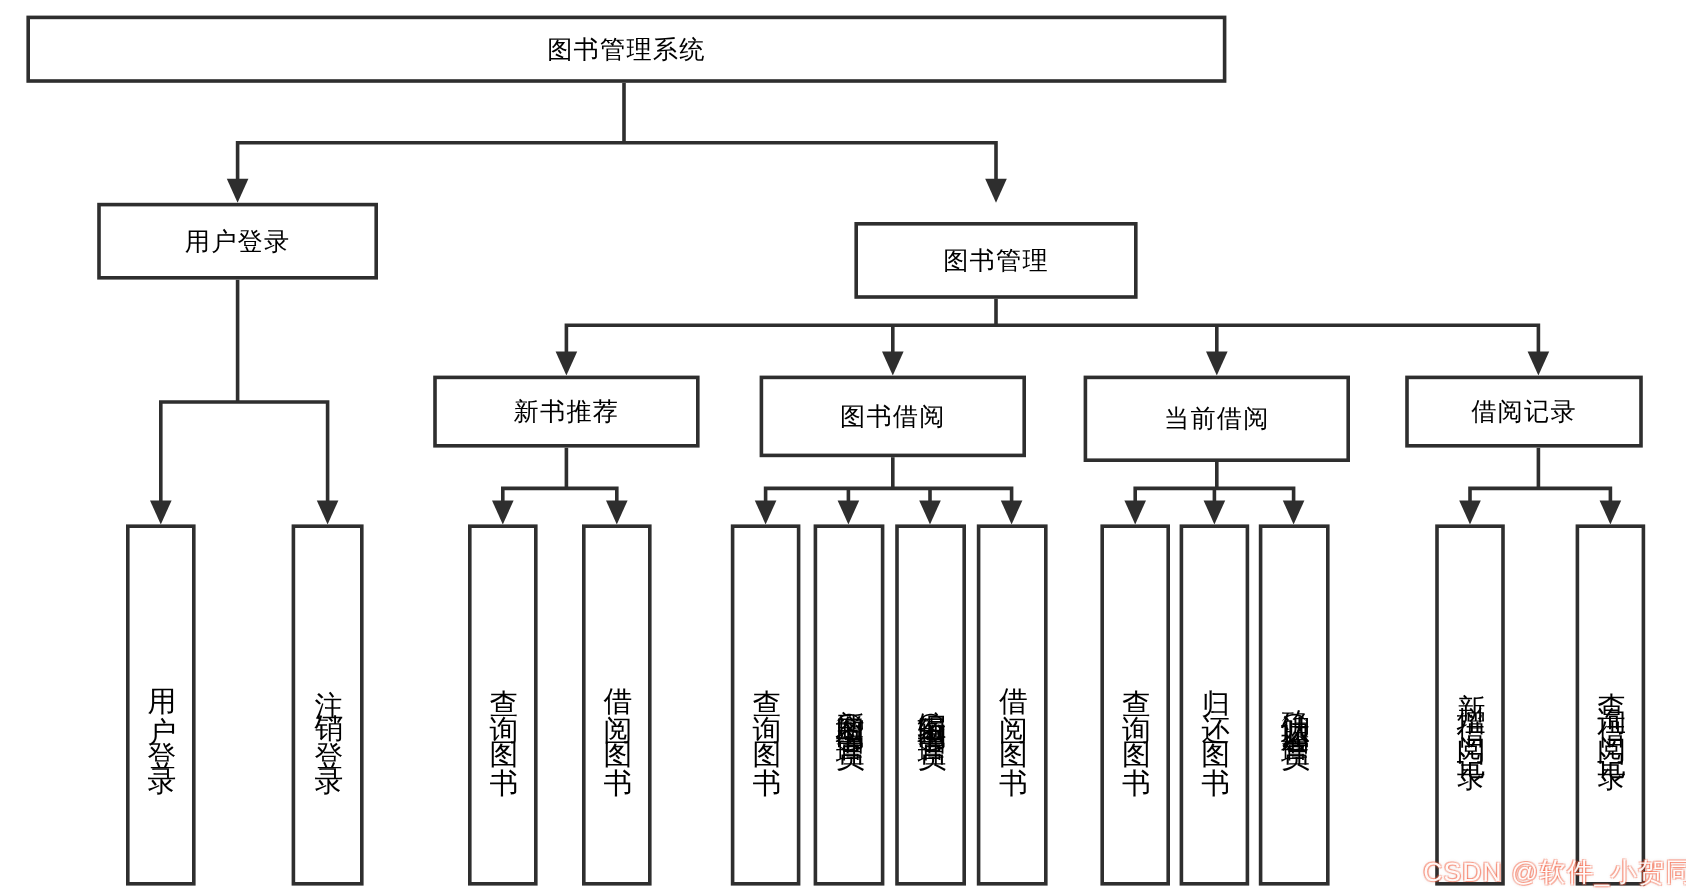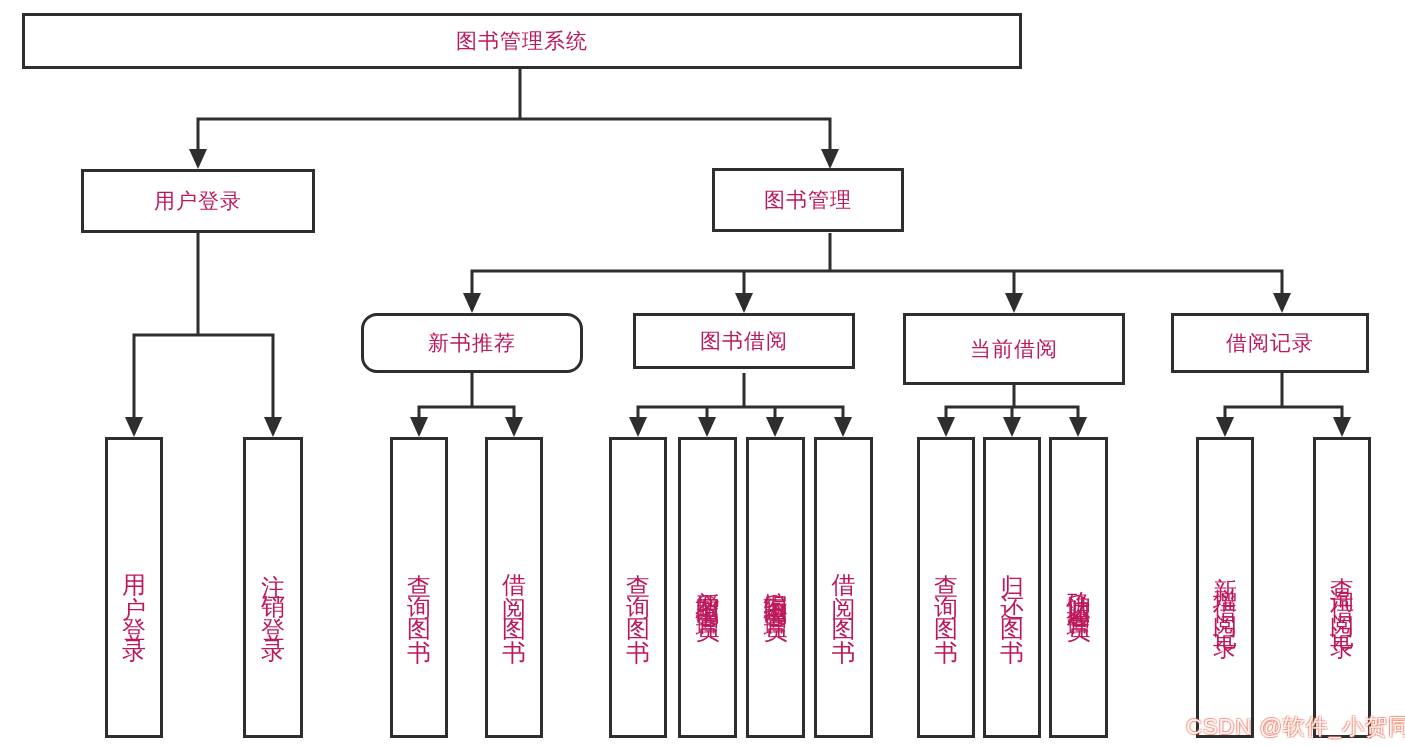--- a/index.html
+++ b/index.html
@@ -18,21 +18,21 @@
     pointer-events: none;
   }
   .node {
     position: absolute;
     box-sizing: border-box;
     border: 3px solid #2e2e2e;
     background: #ffffff;
     display: flex;
     align-items: center;
     justify-content: center;
-    color: #be185d;
+    color: #000000;
   }
   .node.h { font-size: 21px; letter-spacing: 1px; }
   .node.leaf { font-size: 24px; }
   .vtext {
     writing-mode: vertical-rl;
     text-orientation: mixed;
     line-height: 1;
     white-space: nowrap;
   }
   .sp-lg { letter-spacing: 22px; margin-bottom: -22px; }
@@ -96,24 +96,24 @@
       <polygon points="1003,417 1021,417 1012,437"></polygon>
       <polygon points="1069,417 1087,417 1078,437"></polygon>
       <polygon points="1216,417 1234,417 1225,437"></polygon>
       <polygon points="1333,417 1351,417 1342,437"></polygon>
     </g>
   </svg>
 
   <div class="node h" style="left:22px; top:13px; width:1000px; height:56px;">图书管理系统</div>
 
   <div class="node h" style="left:81px; top:169px; width:234px; height:64px;">用户登录</div>
-  <div class="node h" style="left:712px; top:168px; width:192px; height:64px;">图书管理</div>
+  <div class="node h" style="left:712px; top:185px; width:236px; height:64px;">图书管理</div>
 
-  <div class="node h" style="left:361px; top:313px; width:222px; height:60px;border-radius:16px;">新书推荐</div>
-  <div class="node h" style="left:633px; top:313px; width:222px; height:56px;">图书借阅</div>
+  <div class="node h" style="left:361px; top:313px; width:222px; height:60px;">新书推荐</div>
+  <div class="node h" style="left:633px; top:313px; width:222px; height:68px;">图书借阅</div>
   <div class="node h" style="left:903px; top:313px; width:222px; height:72px;">当前借阅</div>
   <div class="node h" style="left:1171px; top:313px; width:198px; height:60px;">借阅记录</div>
 
   <div class="node leaf" style="left:105px; top:437px; width:58px; height:301px;">
     <span class="vtext sp-lg">用户登录</span>
   </div>
   <div class="node leaf" style="left:243px; top:437px; width:60px; height:301px;">
     <span class="vtext sp-lg">注销登录</span>
   </div>
 

